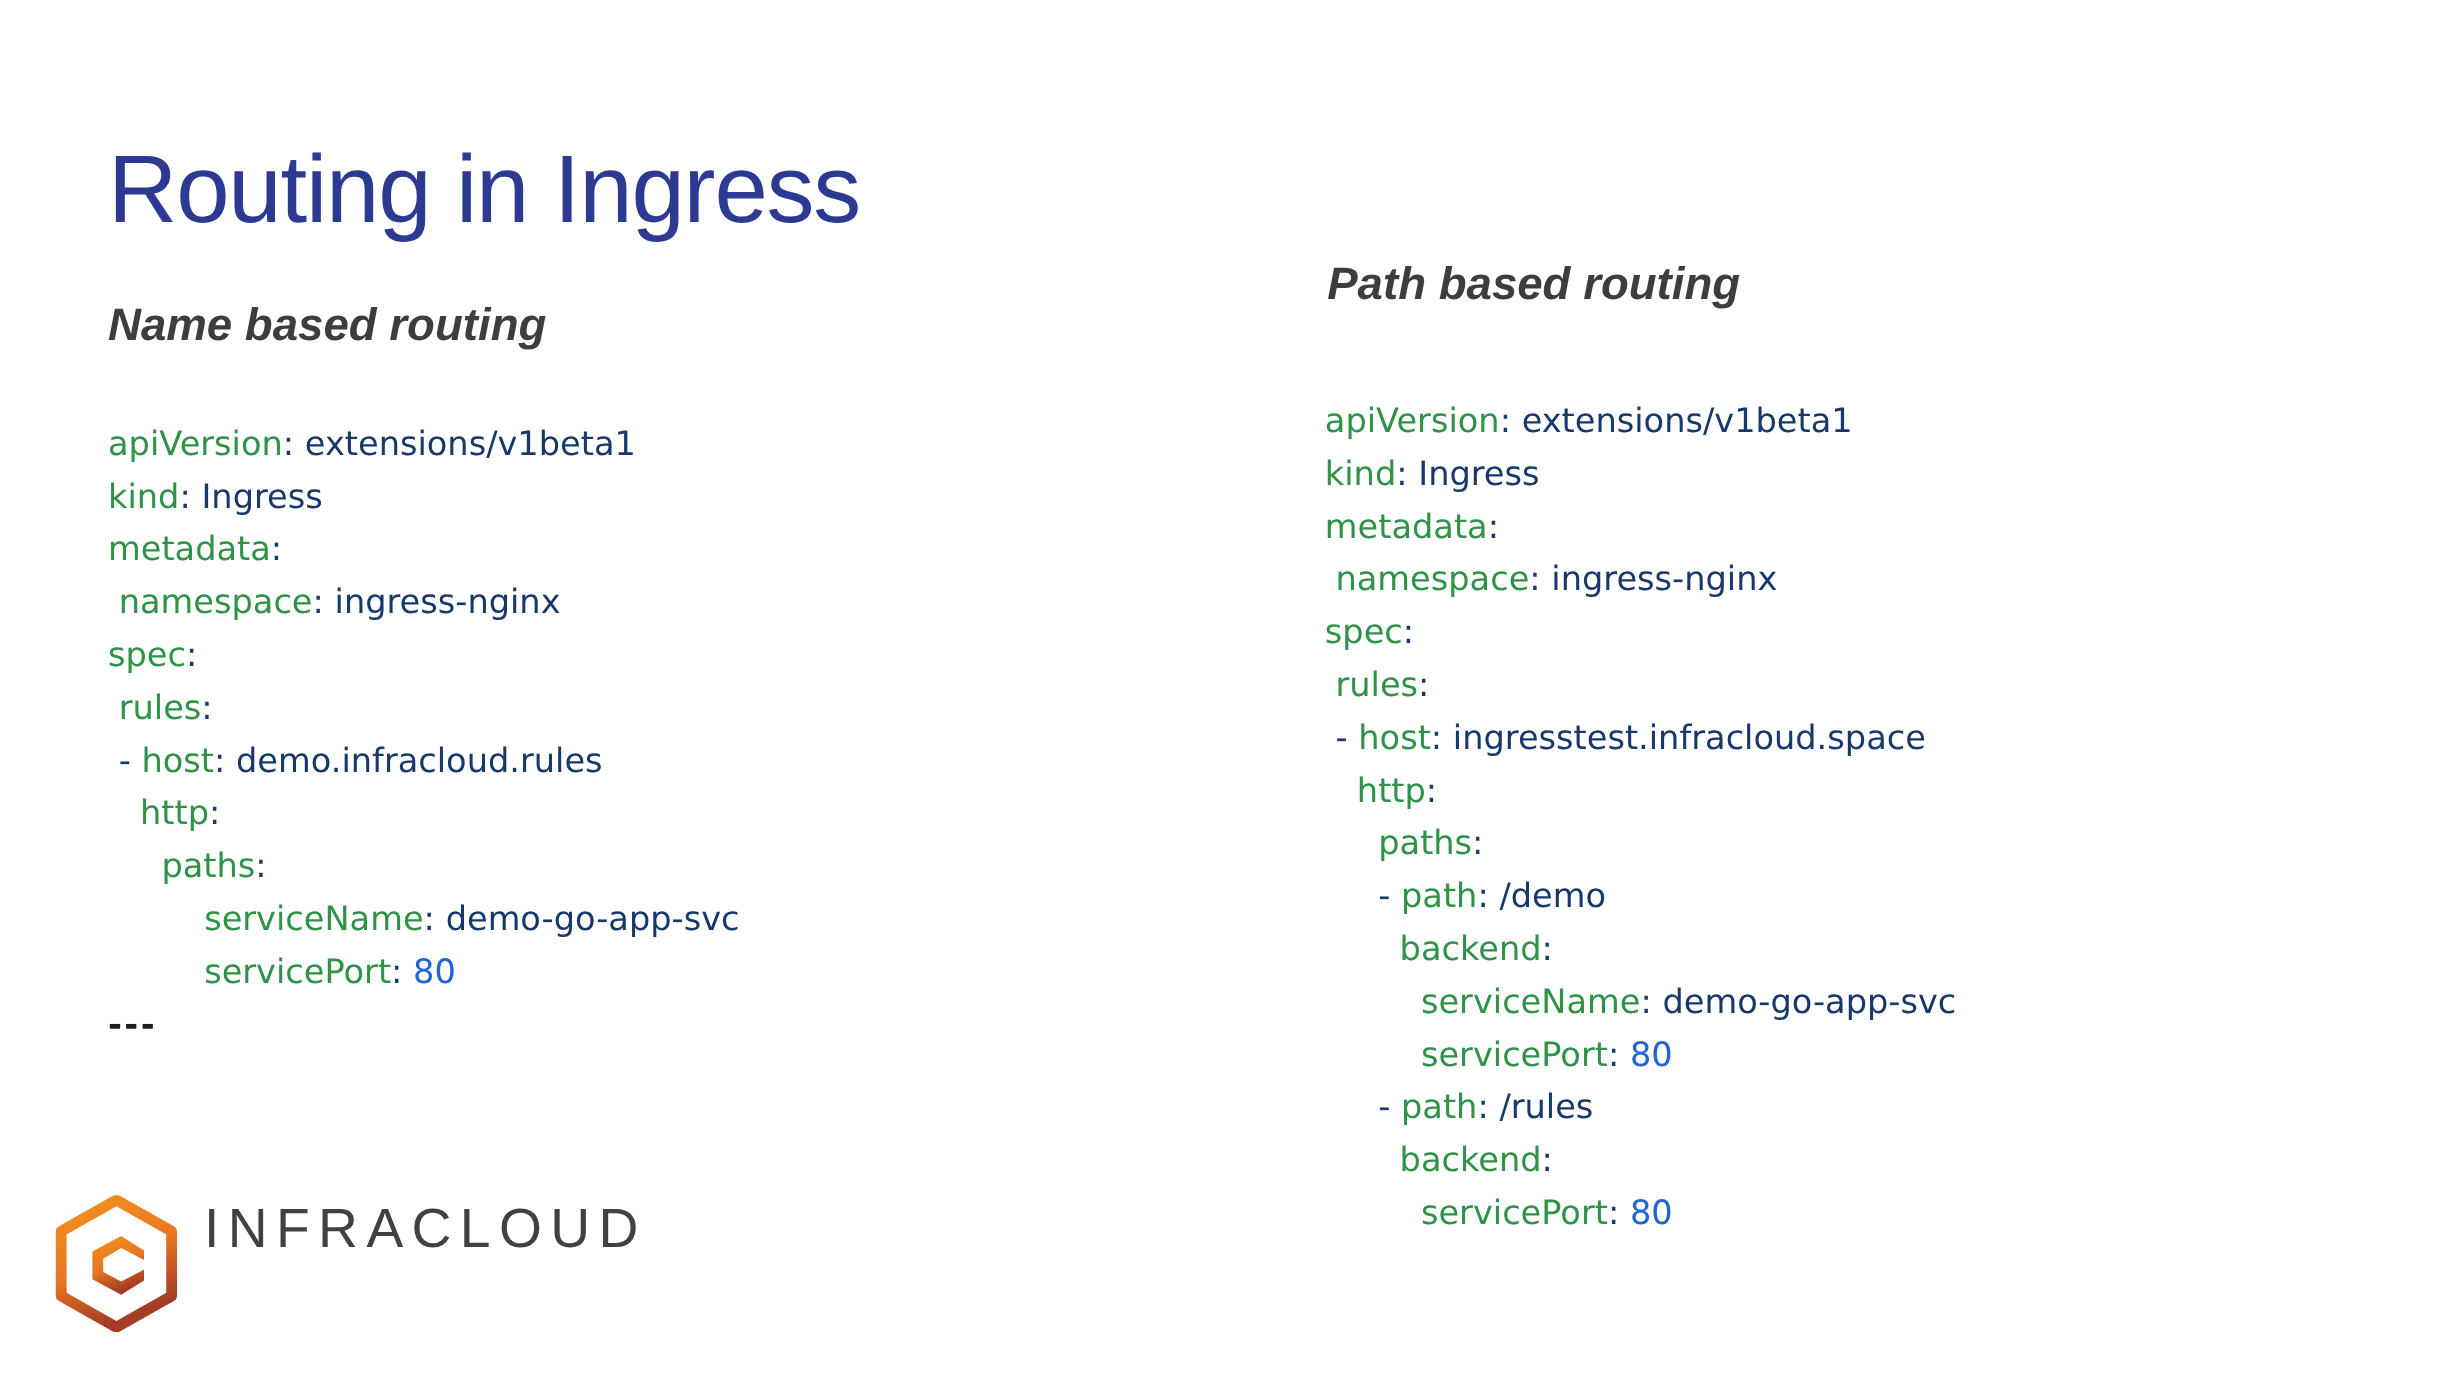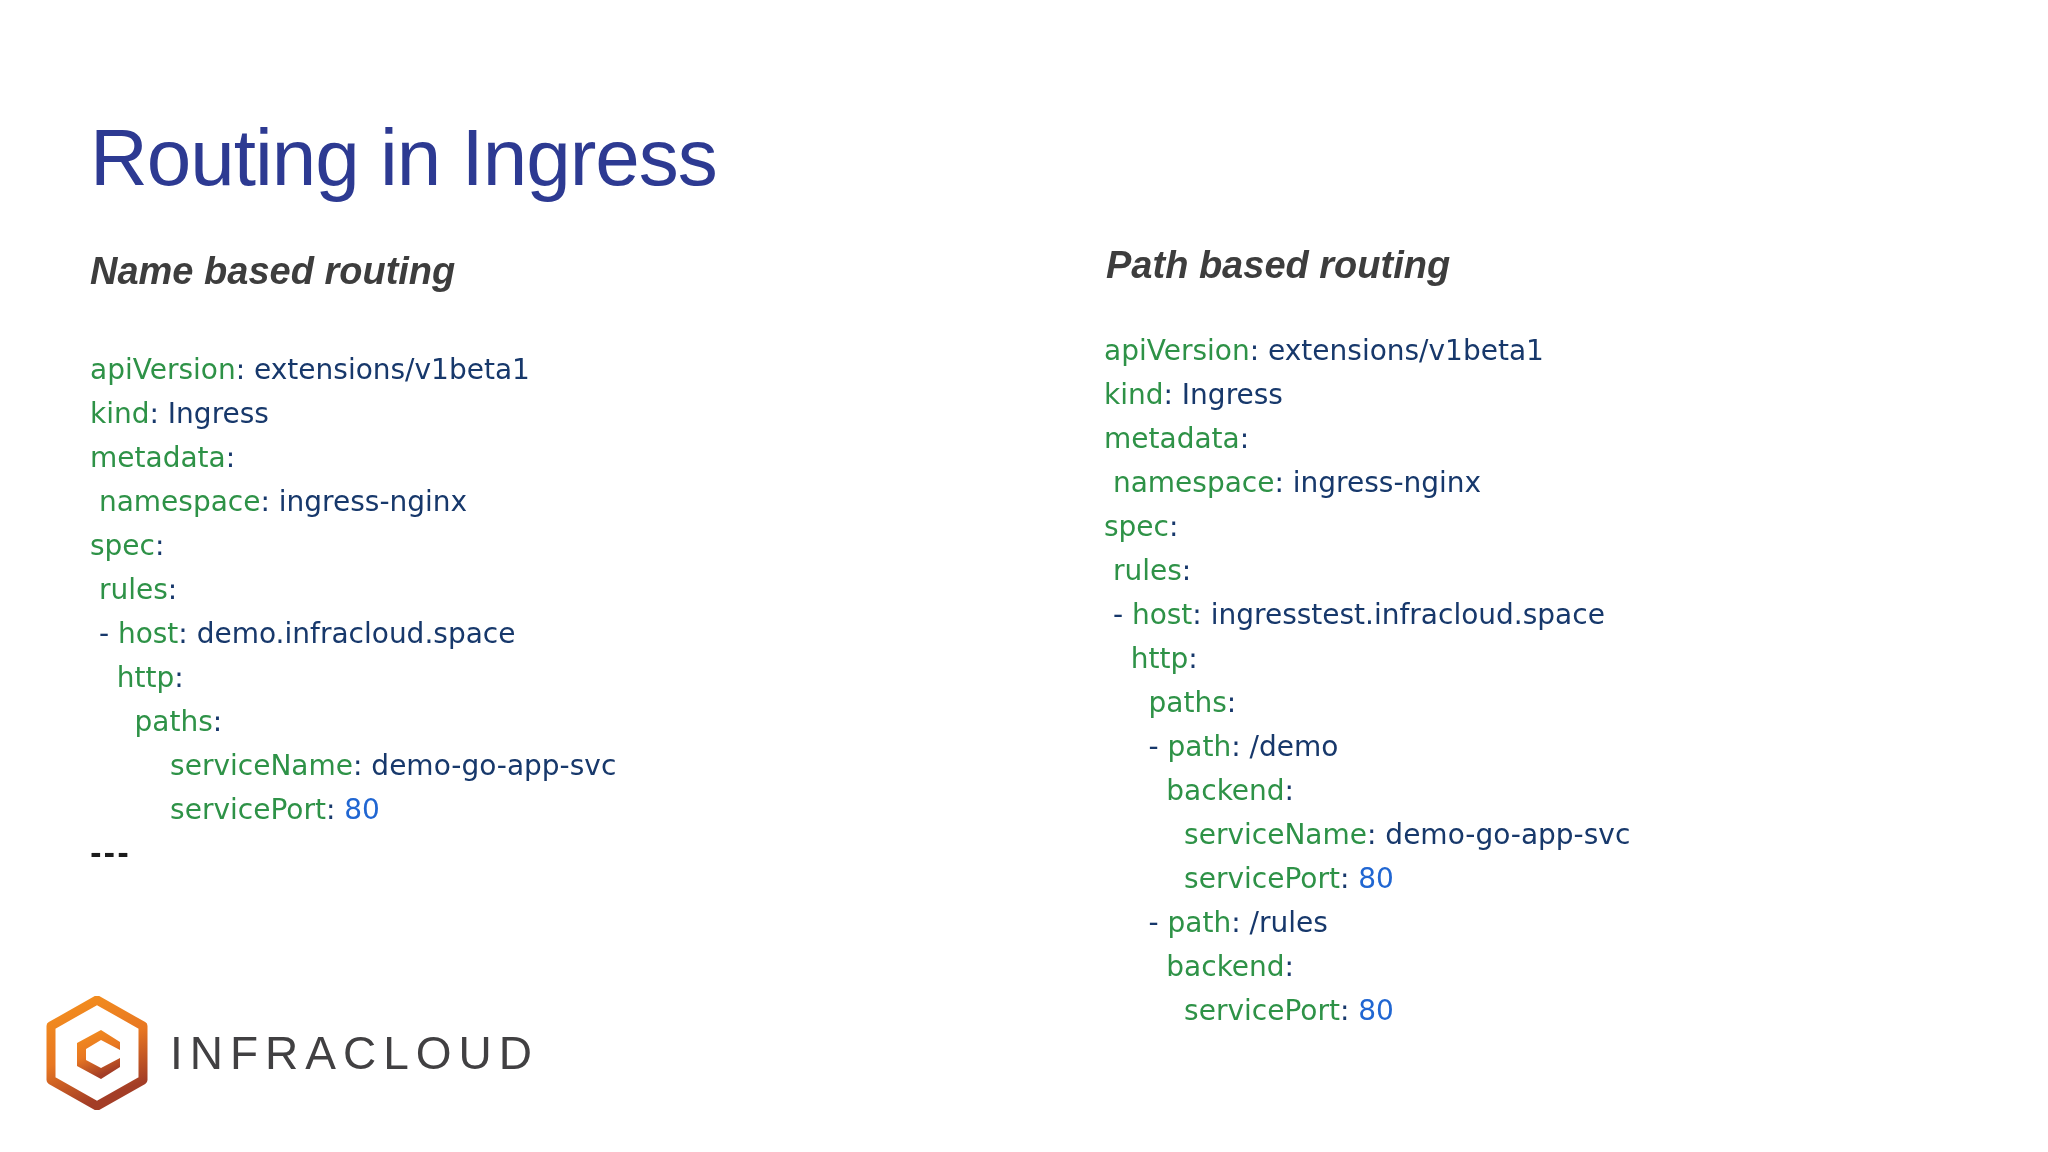--- a/index.html
+++ b/index.html
@@ -32,41 +32,41 @@
   }
   .col-heading{
     position:absolute;
     font-size:38px;
     font-weight:700;
     font-style:italic;
     color:var(--heading-gray);
     letter-spacing:0px;
   }
   .col-heading.left{ left:90px; top:250px; }
-  .col-heading.right{ left:1106px; top:244px; }
+  .col-heading.right{ left:1106px; top:216px; }
   .code-block{
     position:absolute;
     font-family:"DejaVu Sans", sans-serif;
     font-size:28px;
     line-height:44px;
     color:var(--yaml-punct);
   }
   .code-block.left{ left:90px; top:348px; }
   .code-block.right{ left:1104px; top:329px; }
   .code-line{ white-space:pre; }
   .tok-key{ color:var(--yaml-key); }
   .tok-val{ color:var(--yaml-value); }
   .tok-punct{ color:var(--yaml-punct); }
   .tok-num{ color:var(--yaml-number); }
   .tok-sep{ color:var(--yaml-separator); font-weight:700; letter-spacing:2px; }
   .footer-logo{
     position:absolute;
     left:40px; top:996px;
     display:flex;
-    align-items:center;
+    align-items:flex-start;
     gap:16px;
   }
   .logo-icon{ width:114px; height:114px; flex:0 0 auto; }
   .brand-text{
     font-size:46px;
     font-weight:400;
     letter-spacing:7px;
     color:var(--brand-text);
   }
 </style>
@@ -79,21 +79,21 @@
 
   <h2 class="col-heading left">Name based routing</h2>
 
   <div class="code-block left" id="code-0">
       <div class="code-line"><span class="tok-key">apiVersion</span><span class="tok-punct">: </span><span class="tok-val">extensions/v1beta1</span></div>
       <div class="code-line"><span class="tok-key">kind</span><span class="tok-punct">: </span><span class="tok-val">Ingress</span></div>
       <div class="code-line"><span class="tok-key">metadata</span><span class="tok-punct">:</span></div>
       <div class="code-line"><span class="tok-punct"> </span><span class="tok-key">namespace</span><span class="tok-punct">: </span><span class="tok-val">ingress-nginx</span></div>
       <div class="code-line"><span class="tok-key">spec</span><span class="tok-punct">:</span></div>
       <div class="code-line"><span class="tok-punct"> </span><span class="tok-key">rules</span><span class="tok-punct">:</span></div>
-      <div class="code-line"><span class="tok-punct"> - </span><span class="tok-key">host</span><span class="tok-punct">: </span><span class="tok-val">demo.infracloud.space</span></div>
+      <div class="code-line"><span class="tok-punct"> - </span><span class="tok-key">host</span><span class="tok-punct">: </span><span class="tok-val">demo.infracloud.rules</span></div>
       <div class="code-line"><span class="tok-punct">   </span><span class="tok-key">http</span><span class="tok-punct">:</span></div>
       <div class="code-line"><span class="tok-punct">     </span><span class="tok-key">paths</span><span class="tok-punct">:</span></div>
       <div class="code-line"><span class="tok-punct">         </span><span class="tok-key">serviceName</span><span class="tok-punct">: </span><span class="tok-val">demo-go-app-svc</span></div>
       <div class="code-line"><span class="tok-punct">         </span><span class="tok-key">servicePort</span><span class="tok-punct">: </span><span class="tok-num">80</span></div>
       <div class="code-line"><span class="tok-sep">---</span></div>
     </div>
 
   <h2 class="col-heading right">Path based routing</h2>
 
   <div class="code-block right" id="code-1">

